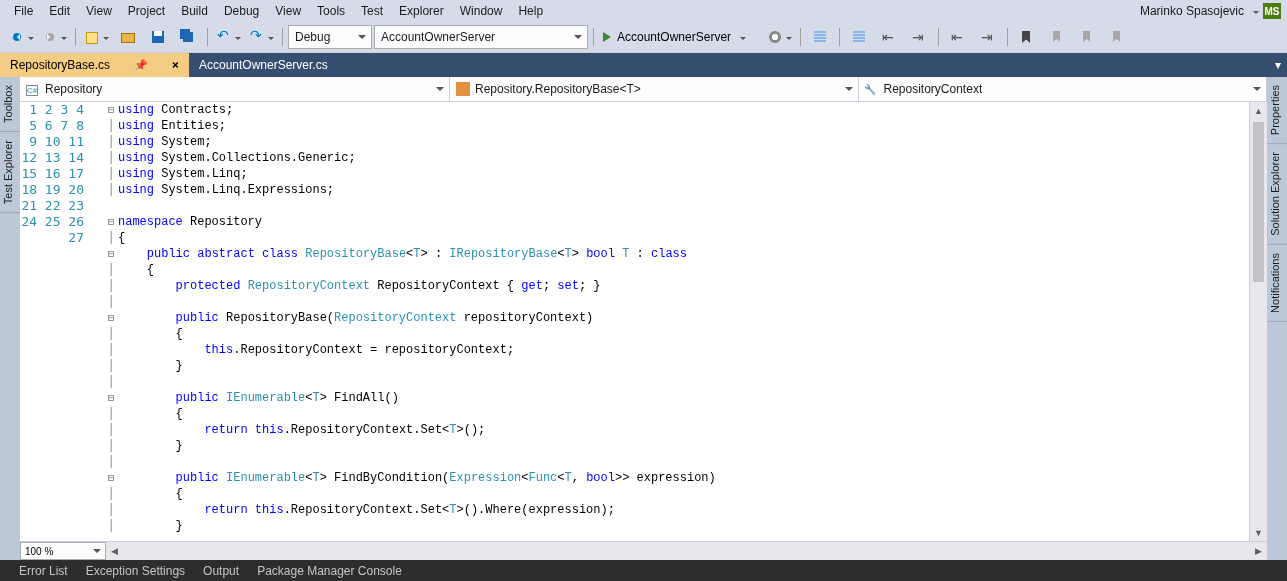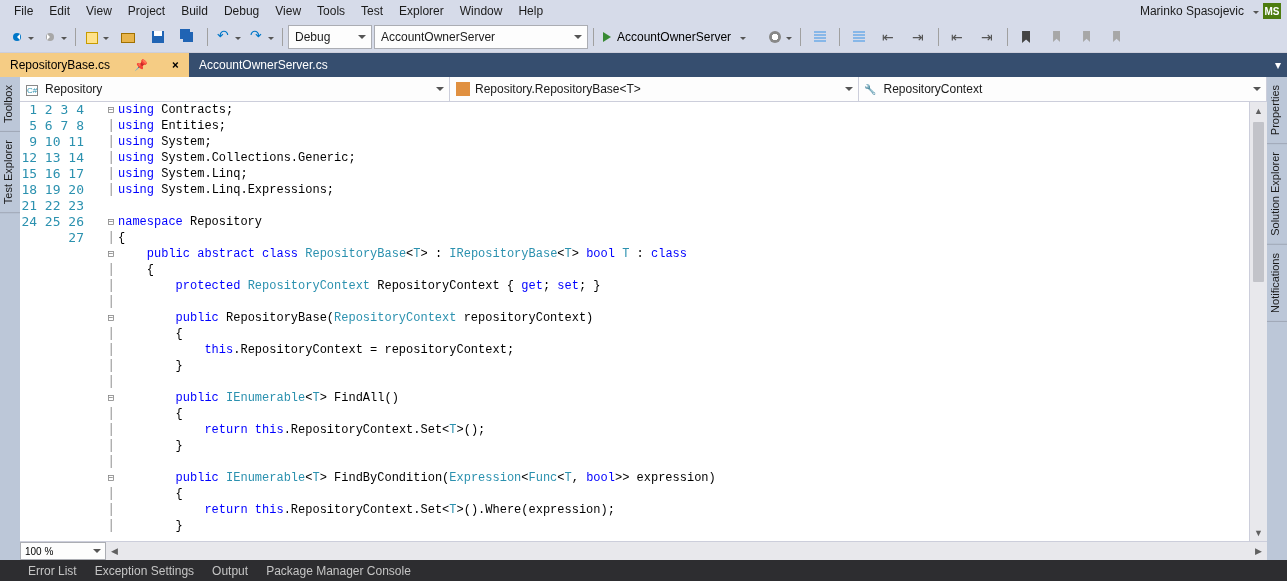--- a/index.html
+++ b/index.html
@@ -94,21 +94,21 @@
   .vscroll .thumb{position:absolute;left:3px;right:3px;top:20px;height:160px;background:#c2c3c9;border-radius:1px}
   .split-ico{width:17px;height:17px;position:absolute;top:0;right:0;background:#e8e8ec;border-bottom:1px solid var(--divider);border-left:1px solid var(--divider);display:flex;align-items:center;justify-content:center;font-size:10px;color:#444}
   
   .zoom-row { height:18px; display:flex; align-items:stretch; background:#e8e8ec; border-top:1px solid var(--divider);}
   .zoom-box { width:64px; background:var(--dropdown-bg); border:1px solid var(--dropdown-border); font-size:10px; display:flex; align-items:center; padding:0 16px 0 4px; position:relative;}
   .zoom-box::after{content:"";position:absolute;right:4px;top:6px;border:4px solid transparent;border-top-color:#555;}
   .hscroll{flex:1;background:#e8e8ec;position:relative;}
   .hscroll .l,.hscroll .r{position:absolute;top:0;width:17px;height:100%;display:flex;align-items:center;justify-content:center;color:#606060;font-size:9px}
   .hscroll .l{left:0}.hscroll .r{right:0}
   
-  .bottom-tabs { height:22px; background:#2d2d30; display:flex; align-items:center; padding-left:20px; gap:2px;}
+  .bottom-tabs { height:22px; background:#2d2d30; display:flex; align-items:center; padding-left:11px; gap:2px;}
   .btab{color:#c5c5c5; font-size:12px; padding:0 8px; height:100%; display:flex; align-items:center;}
 </style>
 </head>
 <body>
 
 <div class="menubar">
   <span class="item">File</span>
   <span class="item">Edit</span>
   <span class="item">View</span>
   <span class="item">Project</span>

